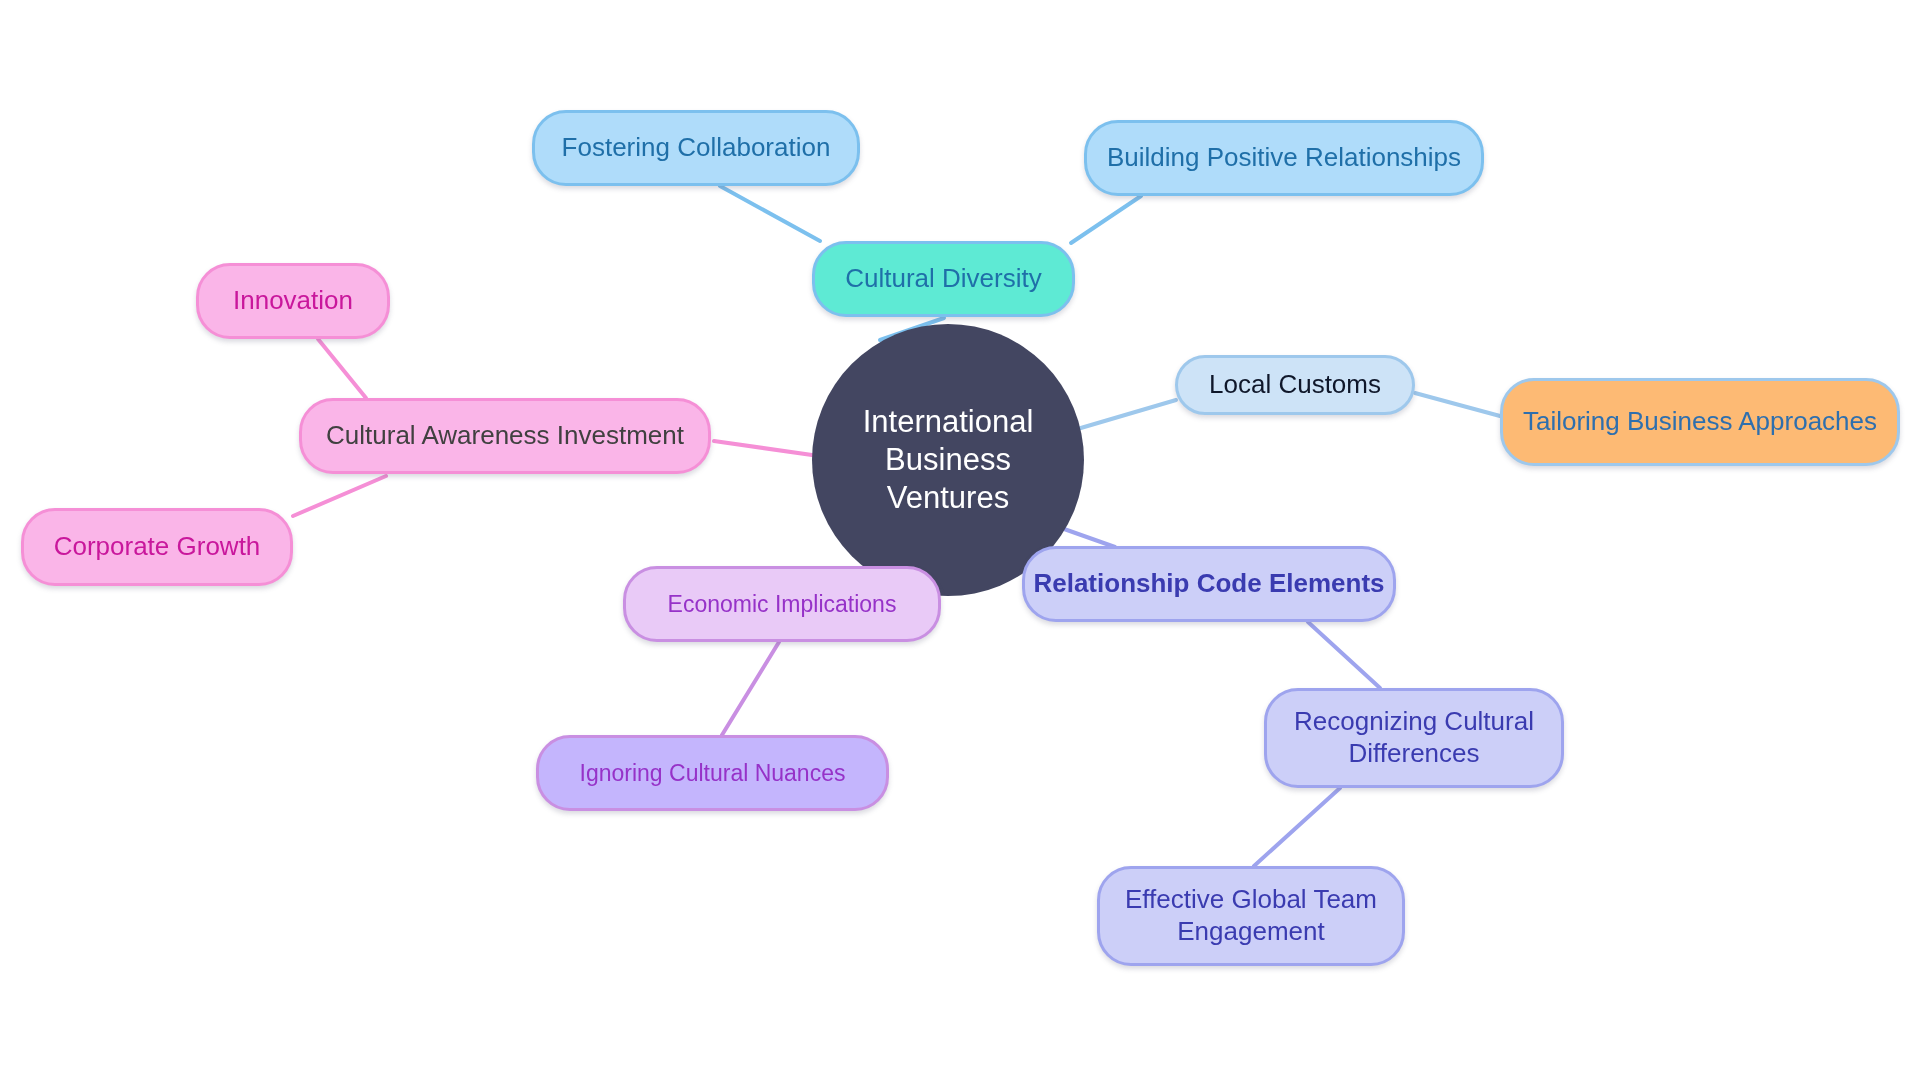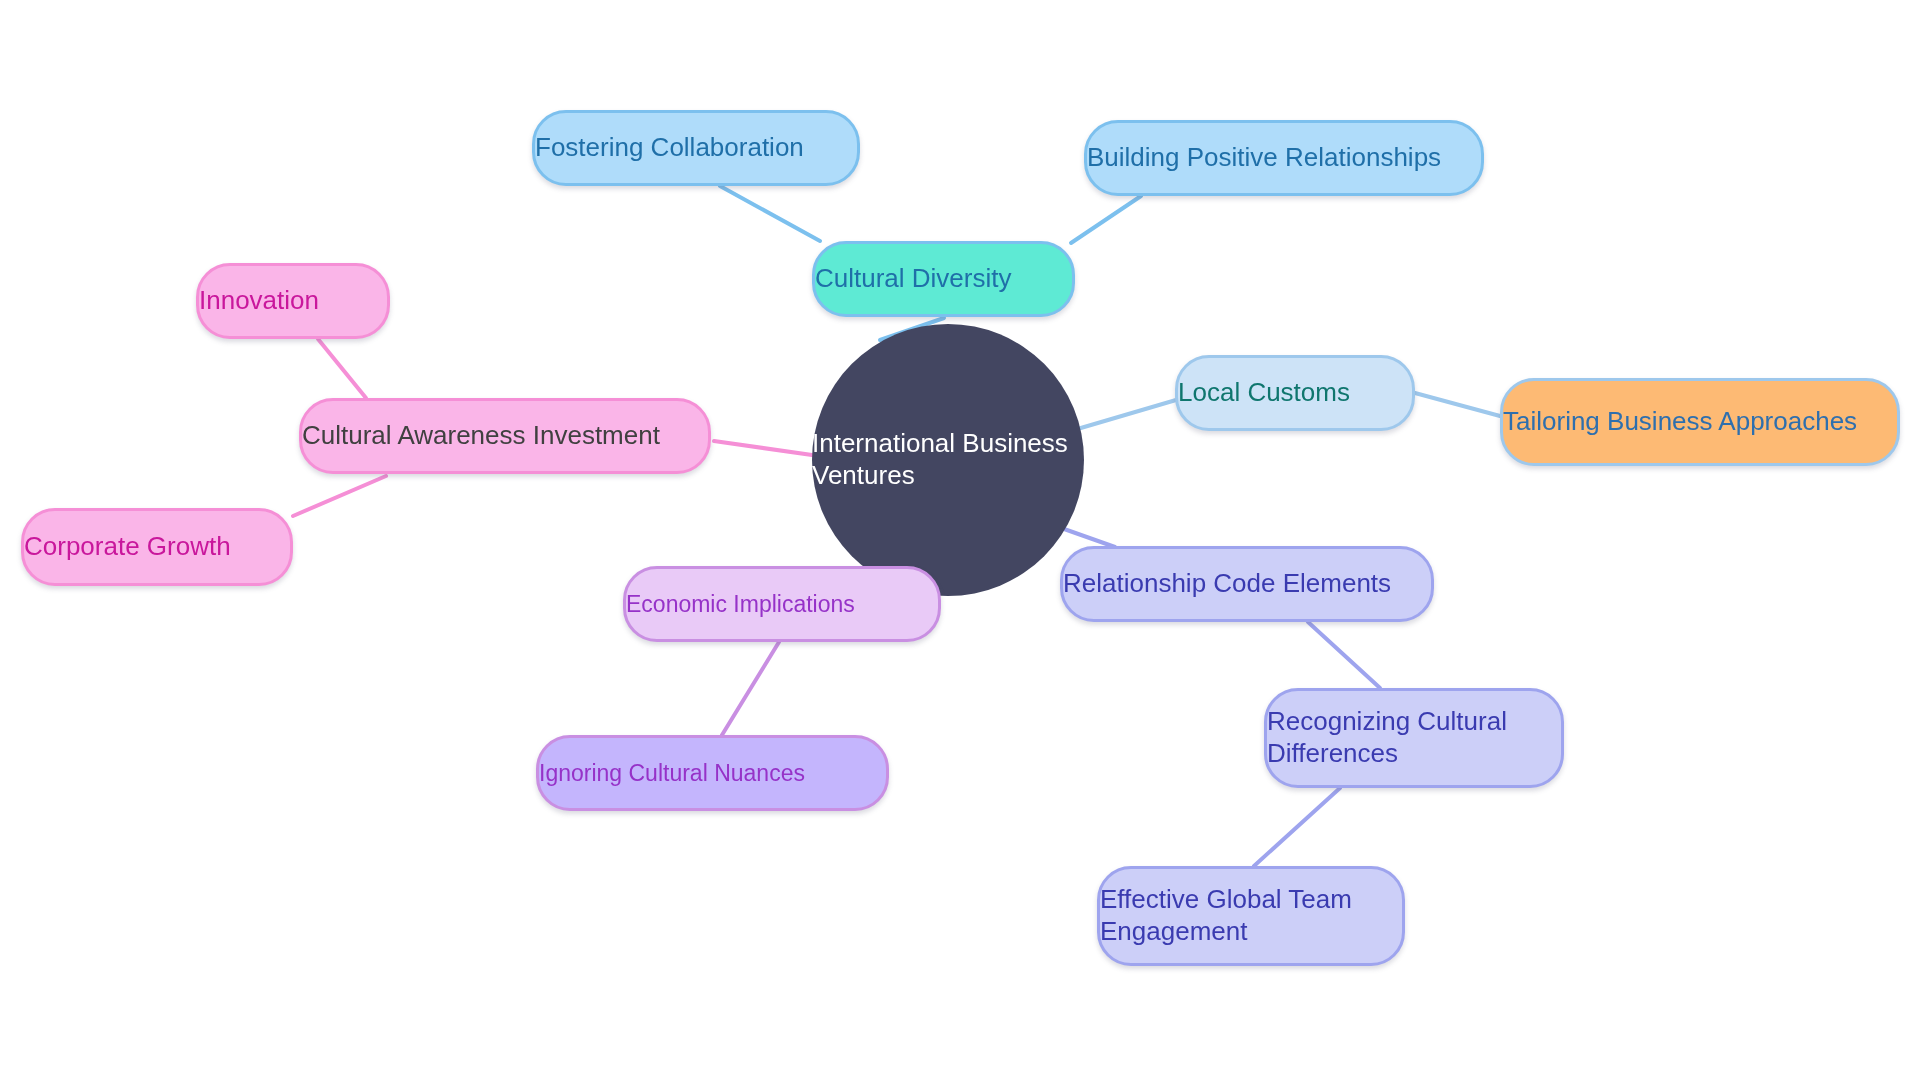--- a/index.html
+++ b/index.html
@@ -27,20 +27,21 @@
     height: 1080px;
     pointer-events: none;
   }
 
   .node {
     position: absolute;
     box-sizing: border-box;
     display: flex;
     align-items: center;
     justify-content: center;
+    text-align: center;
     line-height: 1.22;
     white-space: pre-line;
     border-style: solid;
     border-width: 3px;
     border-radius: 34px;
     box-shadow: 0 3px 5px rgba(90, 90, 120, 0.22);
     z-index: 2;
   }
 
   .node-label {
@@ -48,21 +49,21 @@
     width: 100%;
     white-space: pre-line;
   }
 
   
   .node.central {
     border-radius: 50%;
     border-width: 0;
     background: #434661;
     color: #ffffff;
-    font-size: 26px;
+    font-size: 31px;
     box-shadow: none;
   }
 
   
   .node.blue {
     background: #AFDCFA;
     border-color: #7CC0EE;
     color: #1F6FA8;
     font-size: 26px;
   }
@@ -119,23 +120,23 @@
       <line x1="366" y1="398" x2="318" y2="339" stroke="#F58FD6" stroke-width="4" stroke-linecap="round"></line>
       <line x1="386" y1="476" x2="293" y2="516" stroke="#F58FD6" stroke-width="4" stroke-linecap="round"></line>
     </svg>
 
   <div id="nodes">
       <div class="node central" style="left: 812px; top: 324px; width: 272px; height: 272px; background: rgb(67, 70, 97); color: rgb(255, 255, 255);"><span class="node-label">International Business
 Ventures</span></div>
       <div class="node blue" style="left: 812px; top: 241px; width: 263px; height: 76px; background: #5eead4; border-color: rgb(124, 192, 238); color: rgb(31, 111, 168);"><span class="node-label">Cultural Diversity</span></div>
       <div class="node blue" style="left: 532px; top: 110px; width: 328px; height: 76px; background: rgb(175, 220, 250); border-color: rgb(124, 192, 238); color: rgb(31, 111, 168);"><span class="node-label">Fostering Collaboration</span></div>
       <div class="node blue" style="left: 1084px; top: 120px; width: 400px; height: 76px; background: rgb(175, 220, 250); border-color: rgb(124, 192, 238); color: rgb(31, 111, 168);"><span class="node-label">Building Positive Relationships</span></div>
-      <div class="node blue-pale" style="left: 1175px; top: 355px; width: 240px; height: 76px; background: rgb(205, 227, 247); border-color: rgb(158, 200, 236); color: #0f766e;"><span class="node-label">Local Customs</span></div>
+      <div class="node blue-pale" style="left: 1175px; top: 355px; width: 240px; height: 60px; background: rgb(205, 227, 247); border-color: rgb(158, 200, 236); color: #0f172a;"><span class="node-label">Local Customs</span></div>
       <div class="node blue-pale" style="left: 1500px; top: 378px; width: 400px; height: 88px; background: #fdba74; border-color: rgb(158, 200, 236); color: rgb(46, 111, 174);"><span class="node-label">Tailoring Business Approaches</span></div>
-      <div class="node indigo" style="left: 1060px; top: 546px; width: 374px; height: 76px; background: rgb(204, 207, 248); border-color: rgb(158, 164, 238); color: rgb(58, 59, 176);"><span class="node-label">Relationship Code Elements</span></div>
+      <div class="node indigo" style="left: 1022px; top: 546px; width: 374px; height: 76px; background: rgb(204, 207, 248); border-color: rgb(158, 164, 238); color: rgb(58, 59, 176); font-weight: bold;"><span class="node-label">Relationship Code Elements</span></div>
       <div class="node indigo" style="left: 1264px; top: 688px; width: 300px; height: 100px; background: rgb(204, 207, 248); border-color: rgb(158, 164, 238); color: rgb(58, 59, 176);"><span class="node-label">Recognizing Cultural
 Differences</span></div>
       <div class="node indigo" style="left: 1097px; top: 866px; width: 308px; height: 100px; background: rgb(204, 207, 248); border-color: rgb(158, 164, 238); color: rgb(58, 59, 176);"><span class="node-label">Effective Global Team
 Engagement</span></div>
       <div class="node orchid" style="left: 623px; top: 566px; width: 318px; height: 76px; background: rgb(233, 202, 247); border-color: rgb(201, 143, 226); color: rgb(150, 50, 200);"><span class="node-label">Economic Implications</span></div>
       <div class="node orchid" style="left: 536px; top: 735px; width: 353px; height: 76px; background: #c4b5fd; border-color: rgb(201, 143, 226); color: rgb(150, 50, 200);"><span class="node-label">Ignoring Cultural Nuances</span></div>
       <div class="node pink" style="left: 299px; top: 398px; width: 412px; height: 76px; background: rgb(250, 181, 232); border-color: rgb(245, 143, 214); color: #404040;"><span class="node-label">Cultural Awareness Investment</span></div>
       <div class="node pink" style="left: 196px; top: 263px; width: 194px; height: 76px; background: rgb(250, 181, 232); border-color: rgb(245, 143, 214); color: rgb(201, 23, 156);"><span class="node-label">Innovation</span></div>
       <div class="node pink" style="left: 21px; top: 508px; width: 272px; height: 78px; background: rgb(250, 181, 232); border-color: rgb(245, 143, 214); color: rgb(201, 23, 156);"><span class="node-label">Corporate Growth</span></div>
     </div>

